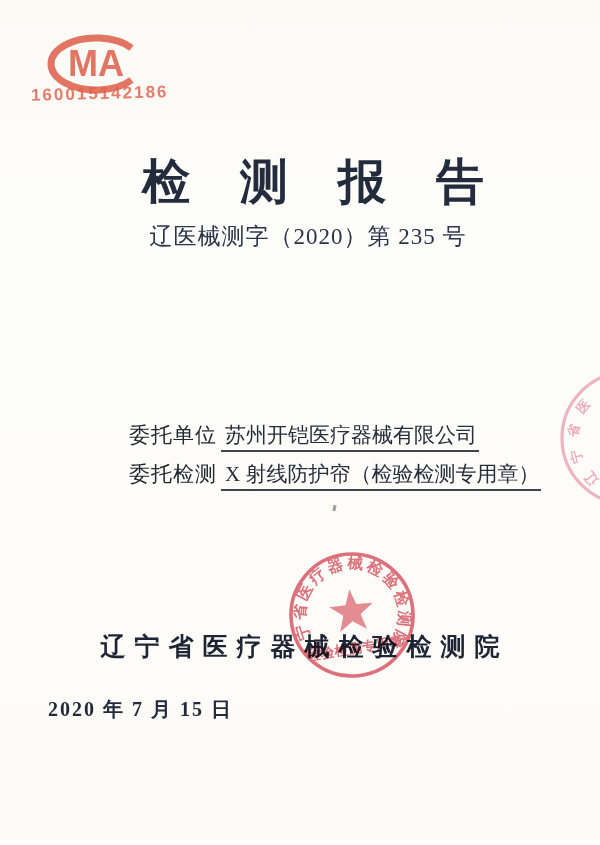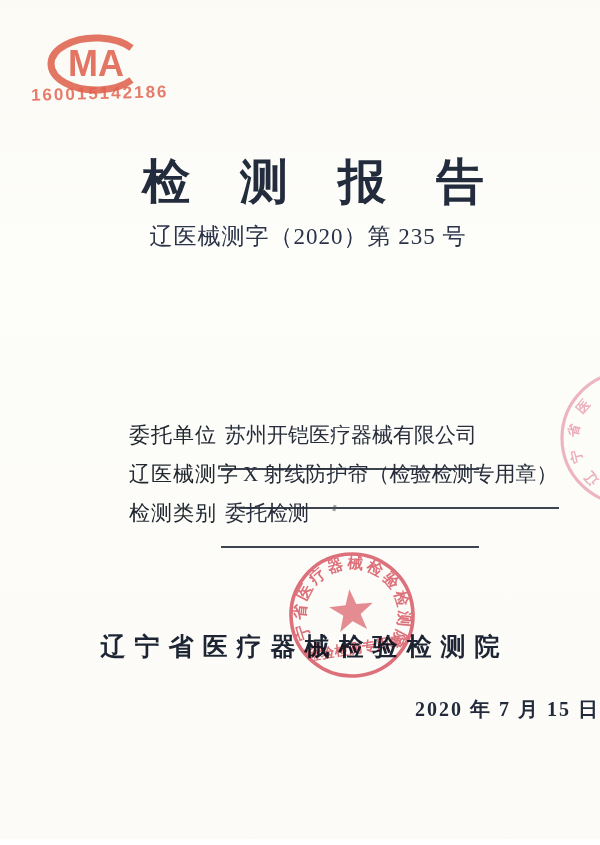--- a/index.html
+++ b/index.html
@@ -32,35 +32,35 @@
     text-align:center;font-size:23px;color:#2b3349;letter-spacing:1px;padding-left:16px;
   }
   
   .fields{position:absolute;left:129px;top:421px;width:350px;}
   .field-row{display:flex;align-items:baseline;margin-bottom:14px;height:25px;}
   .field-label{
     flex:0 0 92px;font-size:21px;color:#21272f;letter-spacing:1px;white-space:nowrap;
   }
   .field-value{
     flex:1 1 auto;font-size:21px;color:#272d3b;
-    border-bottom:2px solid #3e4450;padding:0 2px 19px 4px;white-space:nowrap;
+    border-bottom:2px solid #3e4450;padding:0 2px 1px 4px;white-space:nowrap;
   }
   .scan-tick{
     position:absolute;left:333px;top:505px;width:2.5px;height:6px;
     background:#4a4f58;opacity:.55;transform:rotate(12deg);
   }
   
   .org-name{
     position:absolute;left:0;right:0;top:630px;
     text-align:center;font-size:25px;font-weight:600;color:#1d2534;
     letter-spacing:9px;padding-left:9px;white-space:nowrap;
   }
   .issue-date{
     position:absolute;left:0;right:0;top:696px;
-    text-align:right;font-size:20px;font-weight:700;color:#222a3c;letter-spacing:2px;
+    text-align:left;font-size:20px;font-weight:700;color:#222a3c;letter-spacing:2px;padding-left:48px;
   }
   
   .seal-main{position:absolute;left:278px;top:541px;mix-blend-mode:multiply;}
   .seal-edge{position:absolute;left:540px;top:355px;mix-blend-mode:multiply;}
 </style>
 </head>
 <body>
 
 <div class="page">
 
@@ -76,26 +76,22 @@
 
   <div class="report-title">检测报告</div>
   <div class="report-number">辽医械测字（2020）第 235 号</div>
 
   <div class="fields">
     <div class="field-row">
       <span class="field-label">委托单位</span>
       <span class="field-value">苏州开铠医疗器械有限公司</span>
     </div>
     <div class="field-row">
-      <span class="field-label">辽医械测字</span>
+      <span class="field-label">委托检测</span>
       <span class="field-value">X 射线防护帘（检验检测专用章）</span>
-    </div>
-    <div class="field-row">
-      <span class="field-label">检测类别</span>
-      <span class="field-value">委托检测</span>
     </div>
   </div>
   <div class="scan-tick"></div>
 
   <div class="org-name">辽宁省医疗器械检验检测院</div>
 
   <div class="issue-date">2020 年 7 月 15 日</div>
 
   <svg class="seal-main" width="148" height="148" viewBox="0 0 148 148">
     <g transform="rotate(-6 74 74)" opacity="0.8">

